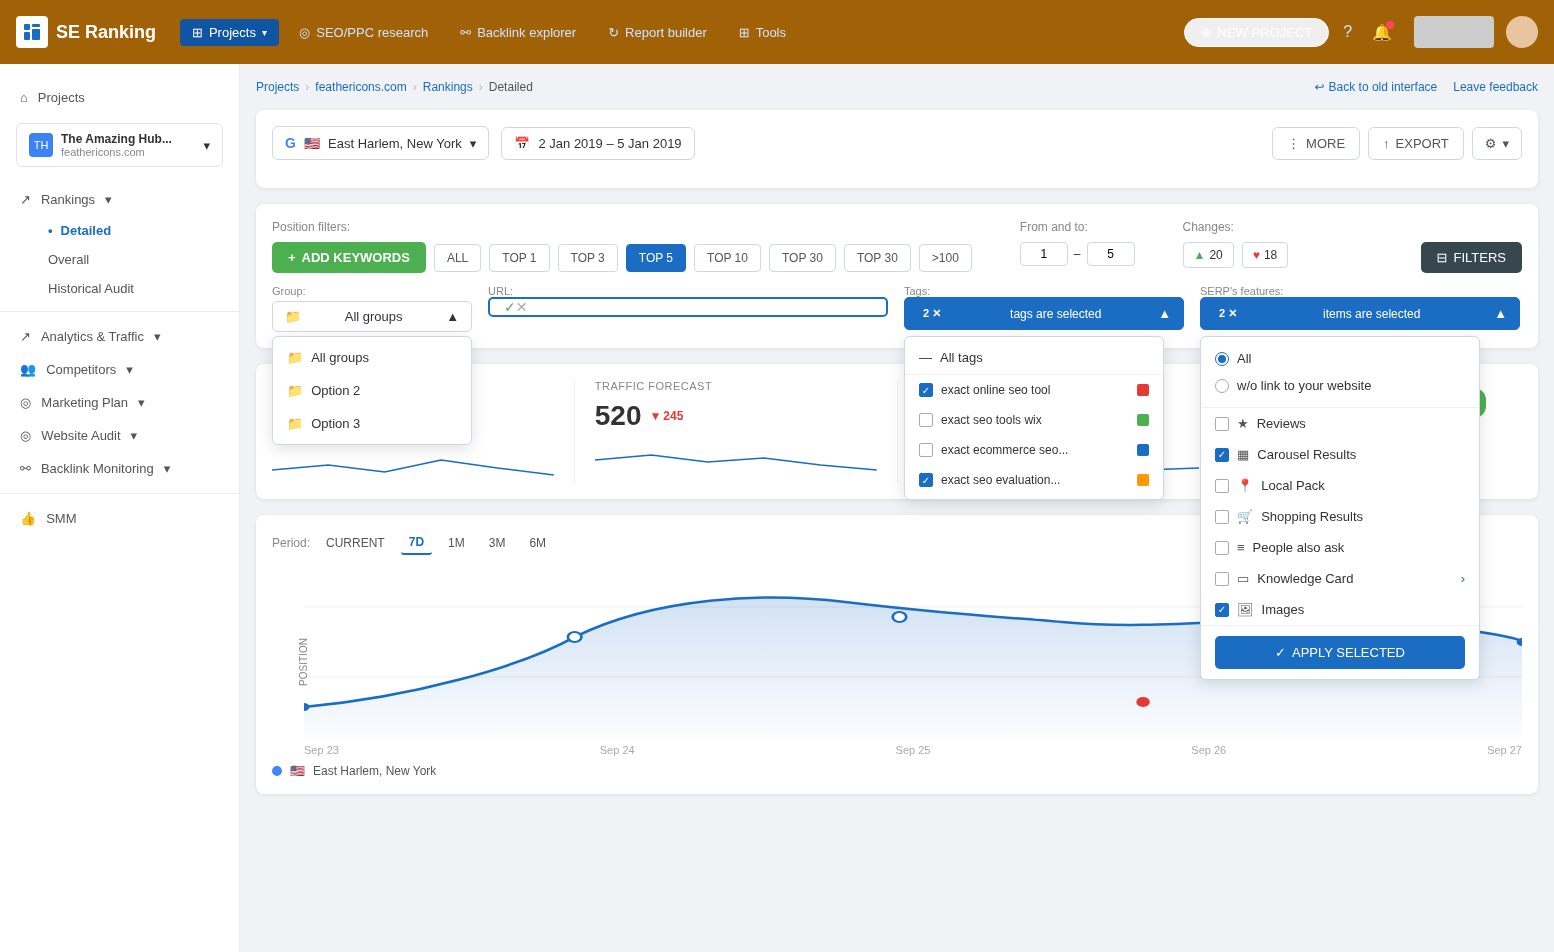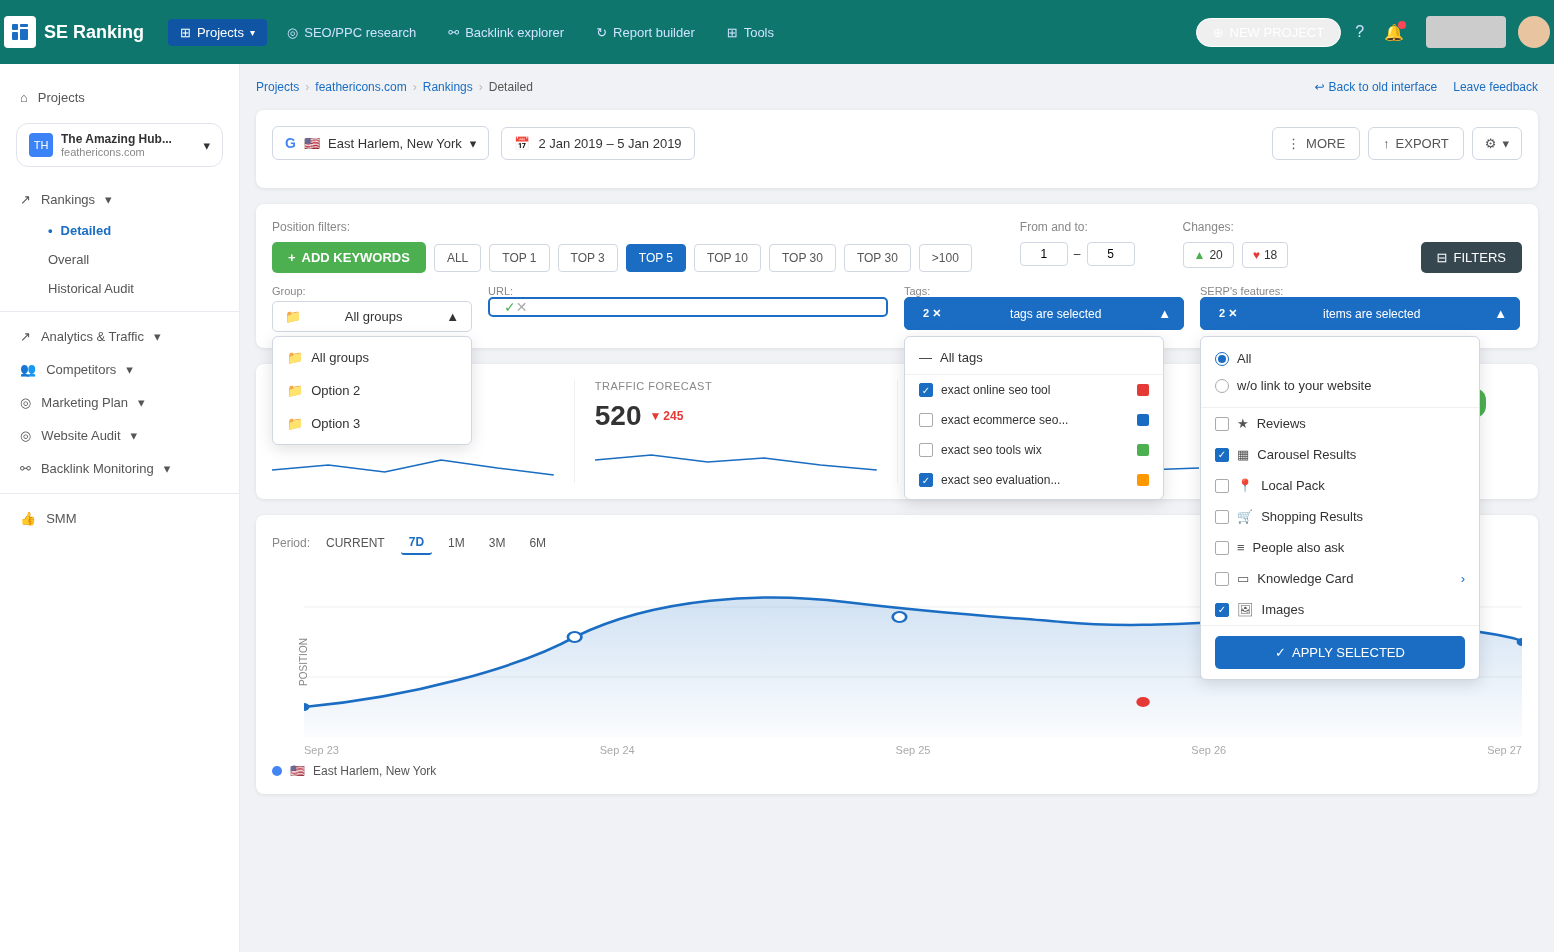--- a/index.html
+++ b/index.html
@@ -1,24 +1,24 @@
 <!DOCTYPE html>
 <html><head>
   <meta charset="utf-8">
   <style>
     * { box-sizing: border-box; margin: 0; padding: 0; font-family: -apple-system, BlinkMacSystemFont, 'Segoe UI', sans-serif; }
     body { background: #f0f2f5; font-size: 13px; color: #333; }
 
     
     .top-nav {
-      background: #0f766e;
+      background: #a16207;
       display: flex;
       align-items: center;
       height: 64px;
-      padding: 0 4px;
+      padding: 0 16px;
       gap: 8px;
     }
     .nav-logo {
       display: flex;
       align-items: center;
       gap: 8px;
       color: #fff;
       font-size: 18px;
       font-weight: 700;
       margin-right: 16px;
@@ -100,21 +100,21 @@
       align-items: center;
       gap: 10px;
       padding: 10px 20px;
       cursor: pointer;
       color: #555;
       font-size: 13px;
     }
     .sidebar-project-selector {
       margin: 8px 16px 16px;
       border: 1px solid #e0e4ea;
-      border-radius: 12px;
+      border-radius: 6px;
       padding: 8px 12px;
       display: flex;
       align-items: center;
       gap: 8px;
       cursor: pointer;
     }
     .project-icon {
       width: 24px; height: 24px;
       background: #3b82f6;
       border-radius: 4px;
@@ -850,27 +850,27 @@
               <span>—</span>
               <span>All tags</span>
             </div>
             <div class="tag-item">
               <div class="checkbox-sq checked">✓</div>
               <span class="tag-text">exact online seo tool</span>
               <div class="tag-dot" style="background:#e53935;"></div>
             </div>
             <div class="tag-item">
               <div class="checkbox-sq"></div>
+              <span class="tag-text">exact seo tools wix</span>
+              <div class="tag-dot" style="background:#4caf50;"></div>
+            </div>
+            <div class="tag-item">
+              <div class="checkbox-sq"></div>
               <span class="tag-text">exact ecommerce seo...</span>
               <div class="tag-dot" style="background:#1a6dc2;"></div>
-            </div>
-            <div class="tag-item">
-              <div class="checkbox-sq"></div>
-              <span class="tag-text">exact seo tools wix</span>
-              <div class="tag-dot" style="background:#4caf50;"></div>
             </div>
             <div class="tag-item">
               <div class="checkbox-sq checked">✓</div>
               <span class="tag-text">exact seo evaluation...</span>
               <div class="tag-dot" style="background:#ff9800;"></div>
             </div>
           </div>
         </div>
 
         <div class="fd-serp" style="position:relative;">

